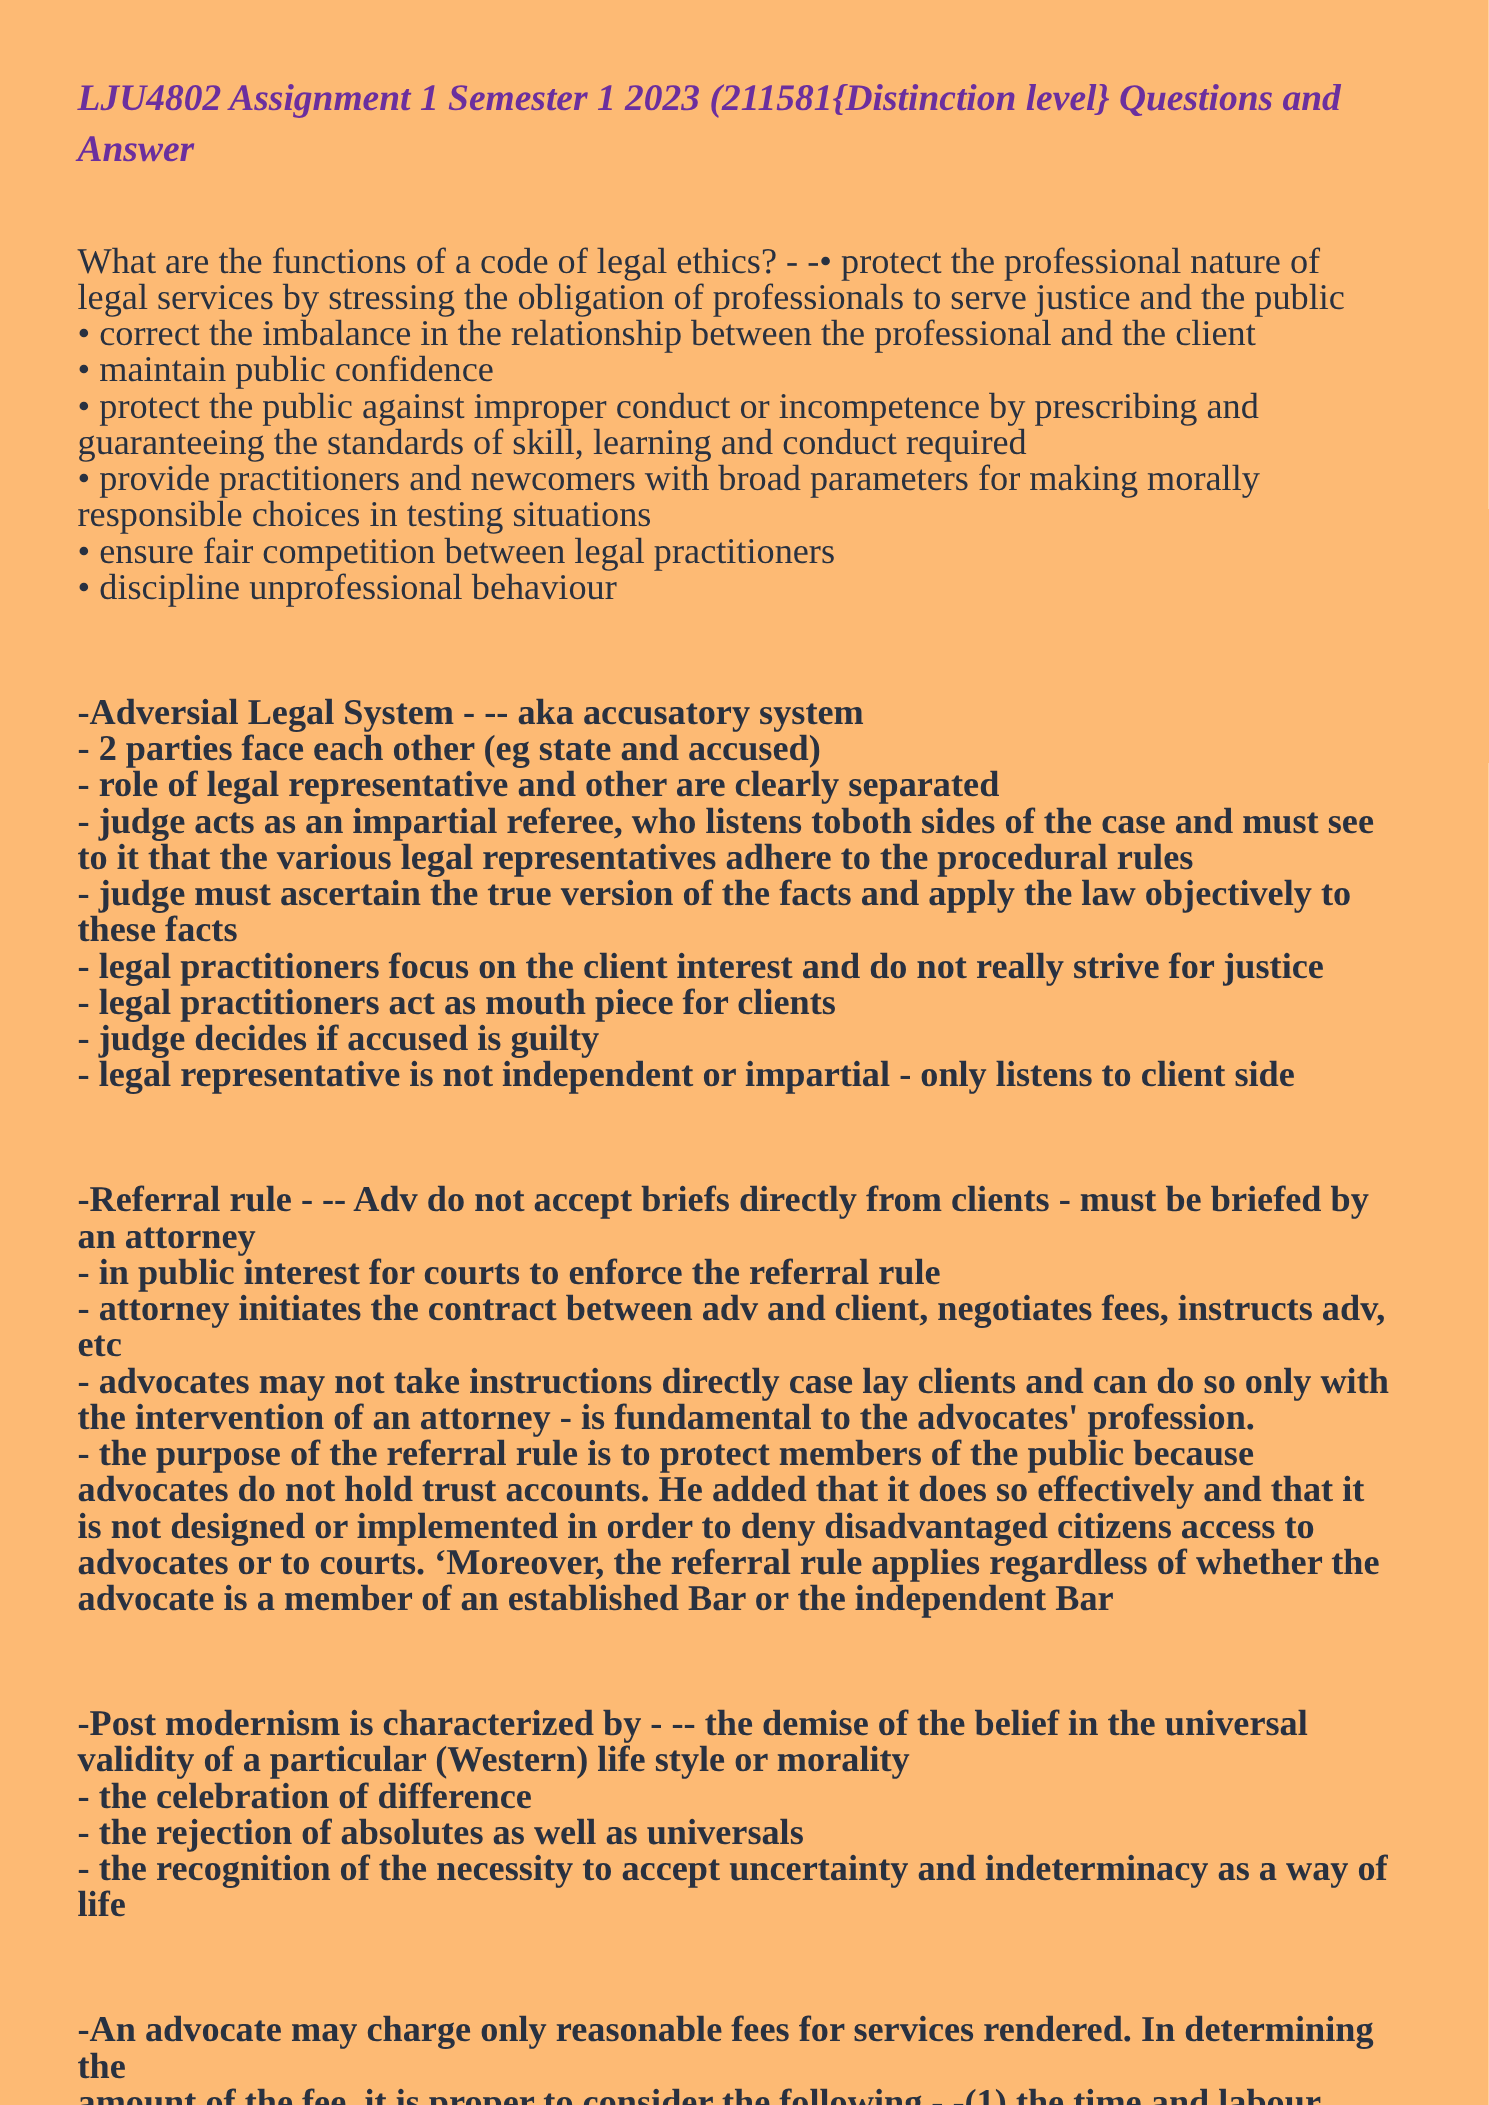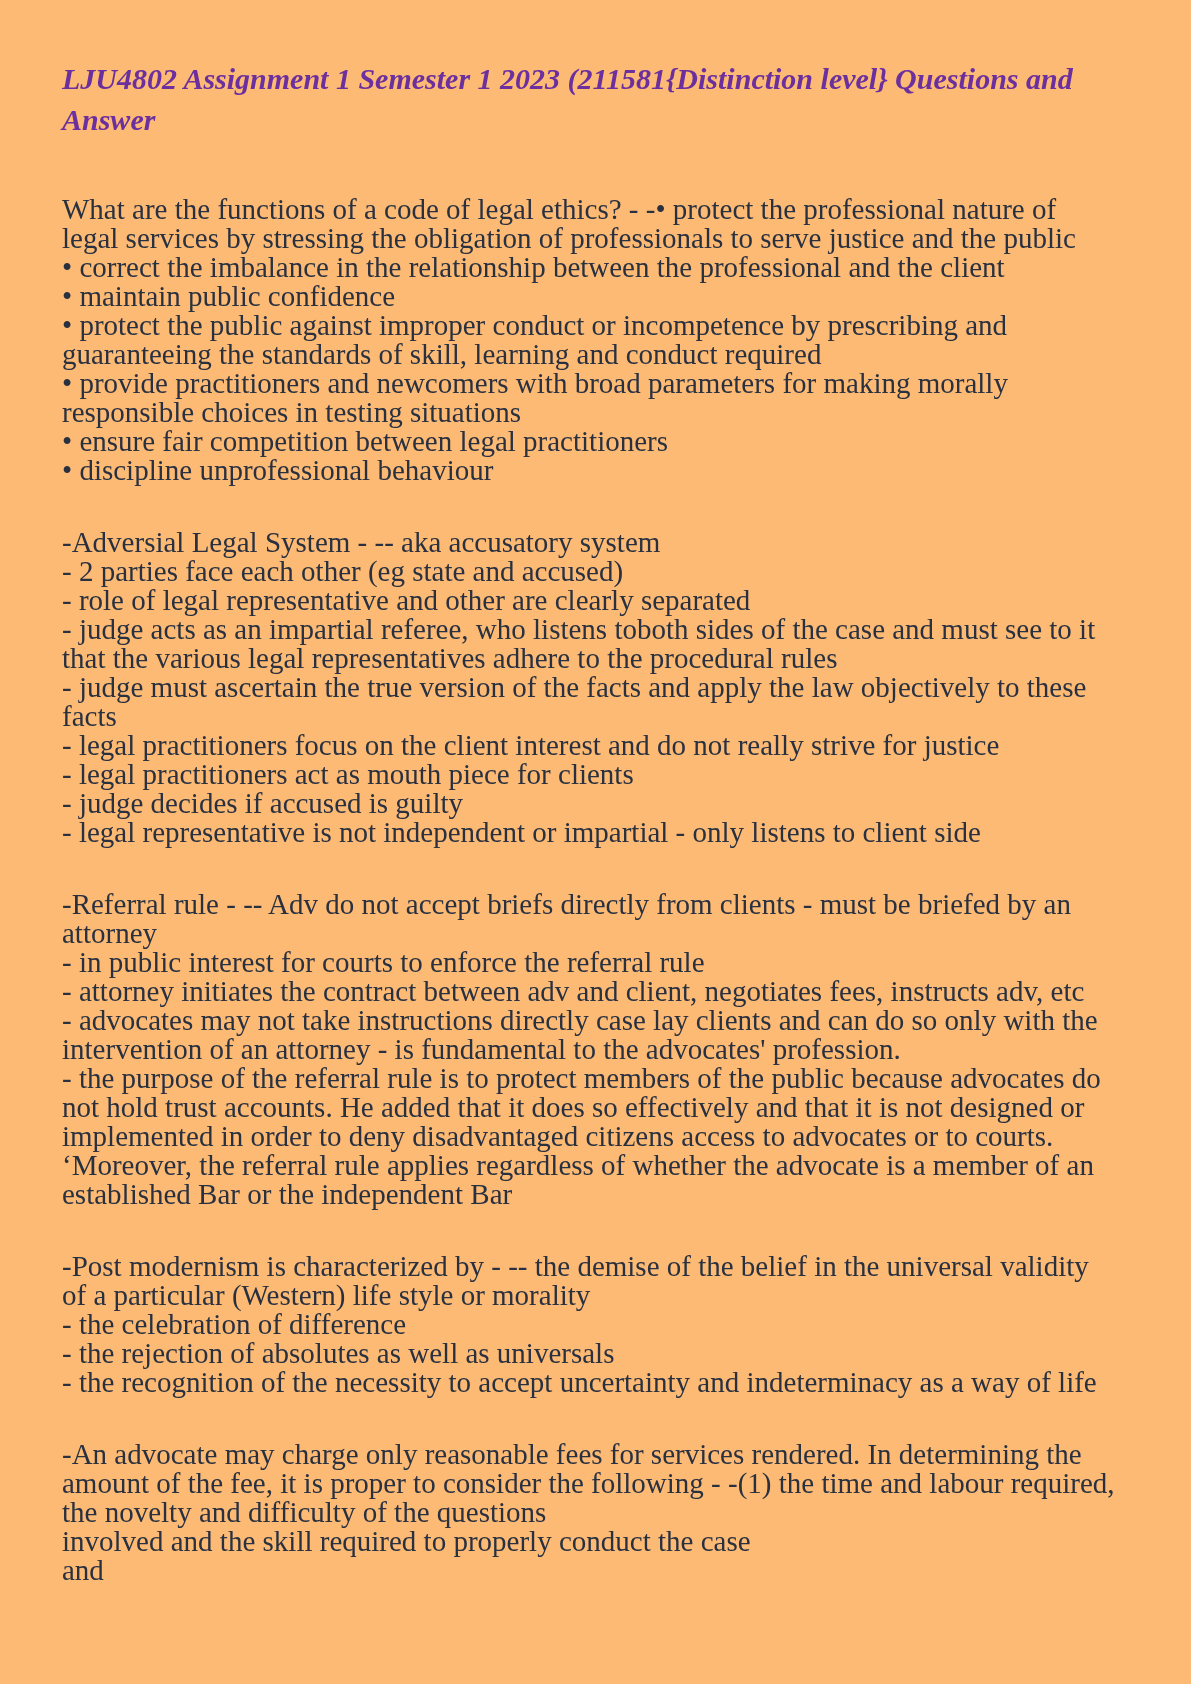--- a/index.html
+++ b/index.html
@@ -35,21 +35,22 @@
     max-width: 1055px;
     font-size: 29px;
     line-height: 29px;
     color: #293140;
   }
   .para-group {
     margin: 0;
     padding: 0;
   }
   .para-group + .para-group {
-    margin-top: 43px;
+    margin-top: 71px;
+    font-weight: bold;
   }
   .para-group p {
     margin: 0;
     padding: 0;
   }
 </style>
 </head>
 <body>
 
 <div class="page" style="background: #fdba74;">

